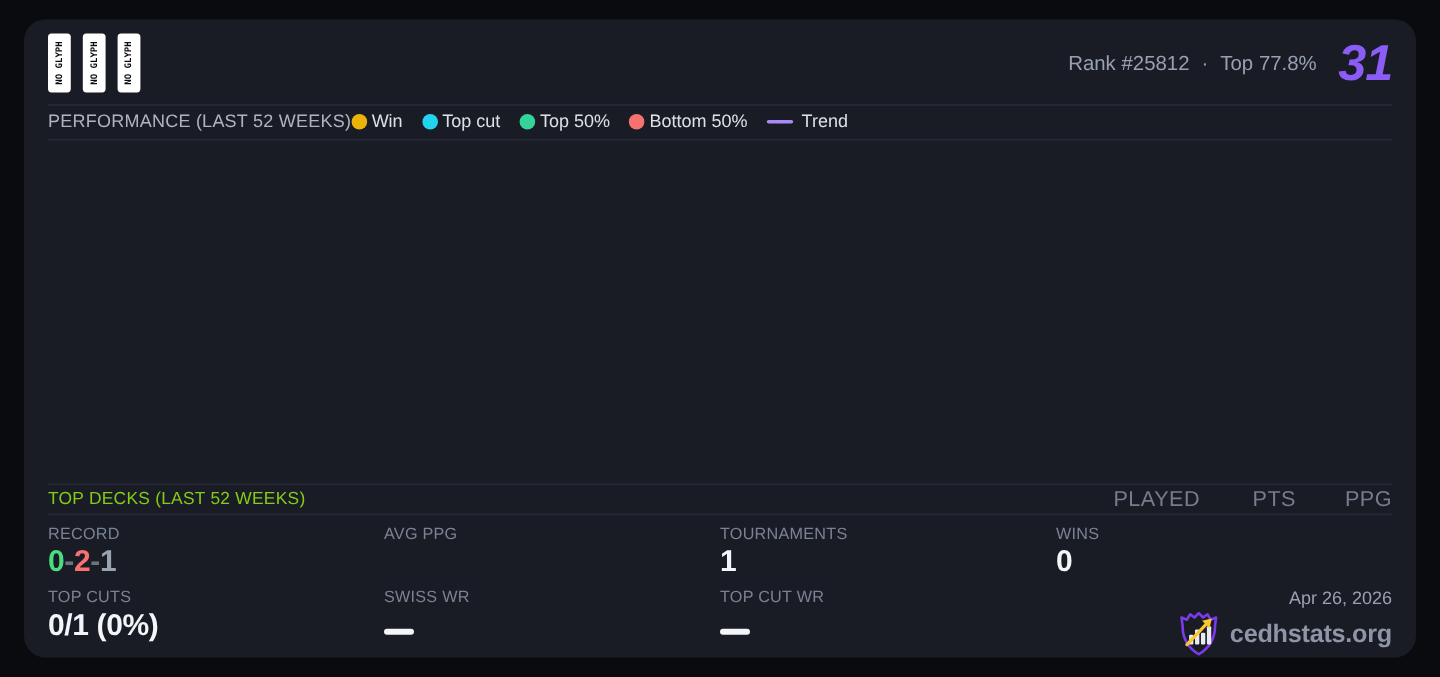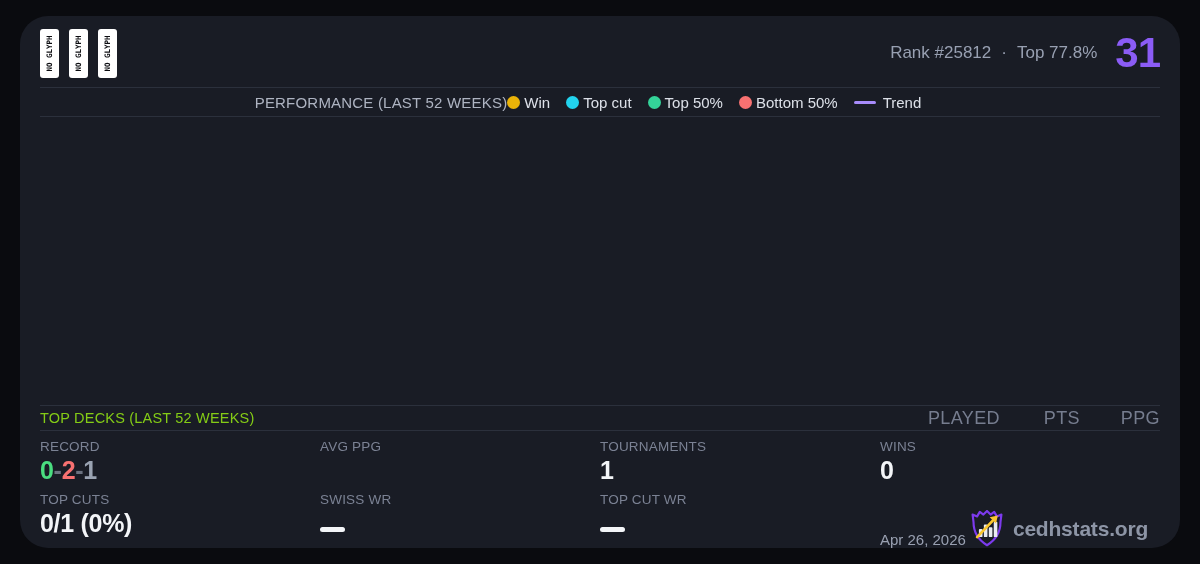--- a/index.html
+++ b/index.html
@@ -1,36 +1,36 @@
 <!DOCTYPE html>
 <html><head>
 <meta charset="utf-8">
 <style>
   * { margin:0; padding:0; box-sizing:border-box; }
   html,body { width:1200px; height:564px; background:#0a0b0f; overflow:hidden;
               font-family:"Liberation Sans","DejaVu Sans",sans-serif; }
   .card { position:absolute; left:20px; top:16px; width:1160px; height:532px;
-          background:#191c25; border-radius:28px; padding:0 20px;
+          background:#191c25; border-radius:18px; padding:0 20px;
           display:flex; flex-direction:column; }
 
   
   .header-row { height:71px; display:flex; align-items:center; justify-content:space-between; padding-top:3px; }
   .glyphs { display:flex; gap:10px; }
   .glyph-box { width:19px; height:49px; background:#ffffff; border-radius:3px;
                display:flex; align-items:center; justify-content:center; }
   .glyph-box span { transform:rotate(-90deg); white-space:nowrap; color:#0b0c10;
                     font:700 7.5px "DejaVu Sans Mono",monospace; letter-spacing:0px; }
   .header-right { display:flex; align-items:center; gap:18px; }
   .rank-line { display:flex; align-items:center; gap:10px; font-size:17px; color:#98a0b2; font-weight:500; }
-  .points { font-size:42px; font-weight:800; color:#8b5cf6; letter-spacing:-1px; line-height:1; }
+  .points { font-size:42px; font-weight:800; color:#8b5cf6; letter-spacing:-1px; line-height:1;font-style:italic; }
 
   .divider { height:1px; background:#2b303c; flex:none; }
 
   
-  .perf-row { height:28px; display:flex; align-items:center; justify-content:center; }
+  .perf-row { height:28px; display:flex; align-items:center; justify-content:flex-start; }
   .perf-title { font-size:15px; color:#aeb4c2; letter-spacing:.2px; }
   .legend { display:flex; align-items:center; gap:16px; margin-right:24px; font-size:15px; color:#dce0e8; }
   .legend-item { display:flex; align-items:center; gap:4px; }
   .dot { width:13px; height:13px; border-radius:50%; flex:none; }
   .line-swatch { width:22px; height:3px; border-radius:2px; flex:none; margin-right:3px; }
 
   
   .chart-area { height:288px; }
 
   
@@ -43,21 +43,21 @@
   .stats { flex:1; display:grid; grid-template-columns:280px 280px 280px 1fr;
            grid-template-rows:53px 1fr; padding-top:8px; }
   .stat .label { font-size:13.5px; color:#7b8294; letter-spacing:.2px; margin-bottom:3px; }
   .stat .value { font-size:25px; font-weight:700; color:#f3f5f8; letter-spacing:-.3px; line-height:1.1; }
   .pos { color:#4ade80; } .neg { color:#f87171; } .mut { color:#9aa3b2; } .sep { color:#6b7280; }
   .dim { color:#8b92a3; }
   .dash { display:inline-block; width:25px; height:5px; background:#f3f5f8; border-radius:3px;
           color:transparent; font-size:8px; line-height:5px; overflow:hidden; margin-top:11px; }
 
   
-  .footer { grid-column:4; grid-row:2; display:flex; flex-direction:row;
+  .footer { grid-column:4; grid-row:2; display:flex; flex-direction:column;
             align-items:flex-end; justify-content:flex-start; gap:3px; }
   .date { font-size:15px; color:#99a0b1; }
   .brand { display:flex; align-items:center; gap:8px; }
   .brand-name { font-size:21px; font-weight:700; color:#8d95a6; letter-spacing:-.2px; }
 </style>
 </head>
 <body>
 
 <div class="card">
 

